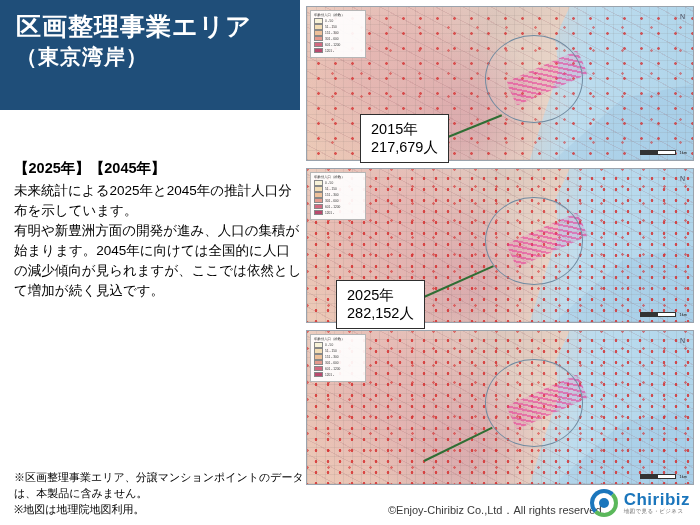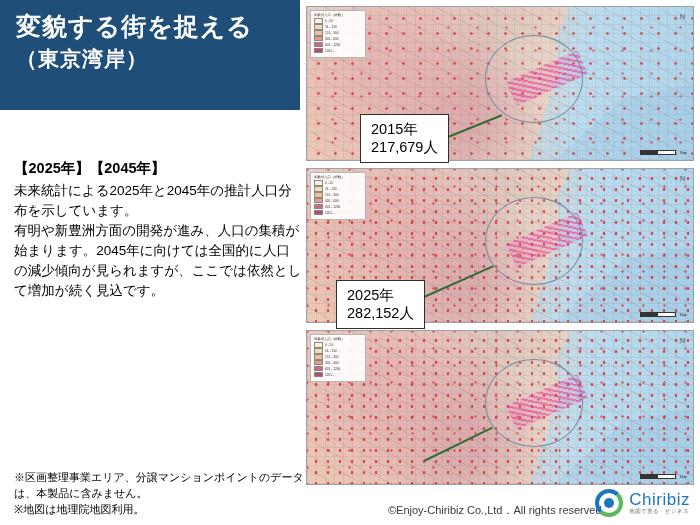--- a/index.html
+++ b/index.html
@@ -38,20 +38,21 @@
     font-weight: bold;
     letter-spacing: 1px;
     line-height: 1.15;
   }
   .title-line2 {
     font-size: 21px;
     font-weight: bold;
     letter-spacing: 1px;
     line-height: 1.3;
     margin-top: 4px;
+    font-family: Liberation Mono, monospace;
   }
 
   
   .left-col {
     position: absolute;
     left: 14px;
     top: 118px;
     width: 288px;
   }
   .para {
@@ -302,37 +303,37 @@
     left: 9px; top: 9px;
     width: 10px; height: 10px;
     border-radius: 50%;
     background: #1b76bc;
   }
   .logo-text {
     line-height: 1.05;
   }
   .logo-name {
     font-size: 17px;
-    font-weight: normal;
+    font-weight: bold;
     color: #1b76bc;
     letter-spacing: 0.5px;
   }
   .logo-sub {
     font-size: 5.5px;
     color: #6a6a6a;
     letter-spacing: 0.4px;
   }
 </style>
 </head>
 <body>
 
 <div class="slide">
 
   <div class="title-box">
-    <div class="title-line1">変貌する街を捉える</div>
+    <div class="title-line1">区画整理事業エリア</div>
     <div class="title-line2">（東京湾岸）</div>
   </div>
 
   <div class="left-col">
     <div class="block-2">
       <div class="para para-heading">【2025年】【2045年】</div>
       <div class="para" style="white-space: pre-line;">未来統計による2025年と2045年の推計人口分布を示しています。
 有明や新豊洲方面の開発が進み、人口の集積が始まります。2045年に向けては全国的に人口の減少傾向が見られますが、ここでは依然として増加が続く見込です。</div>
     </div>
   </div>

